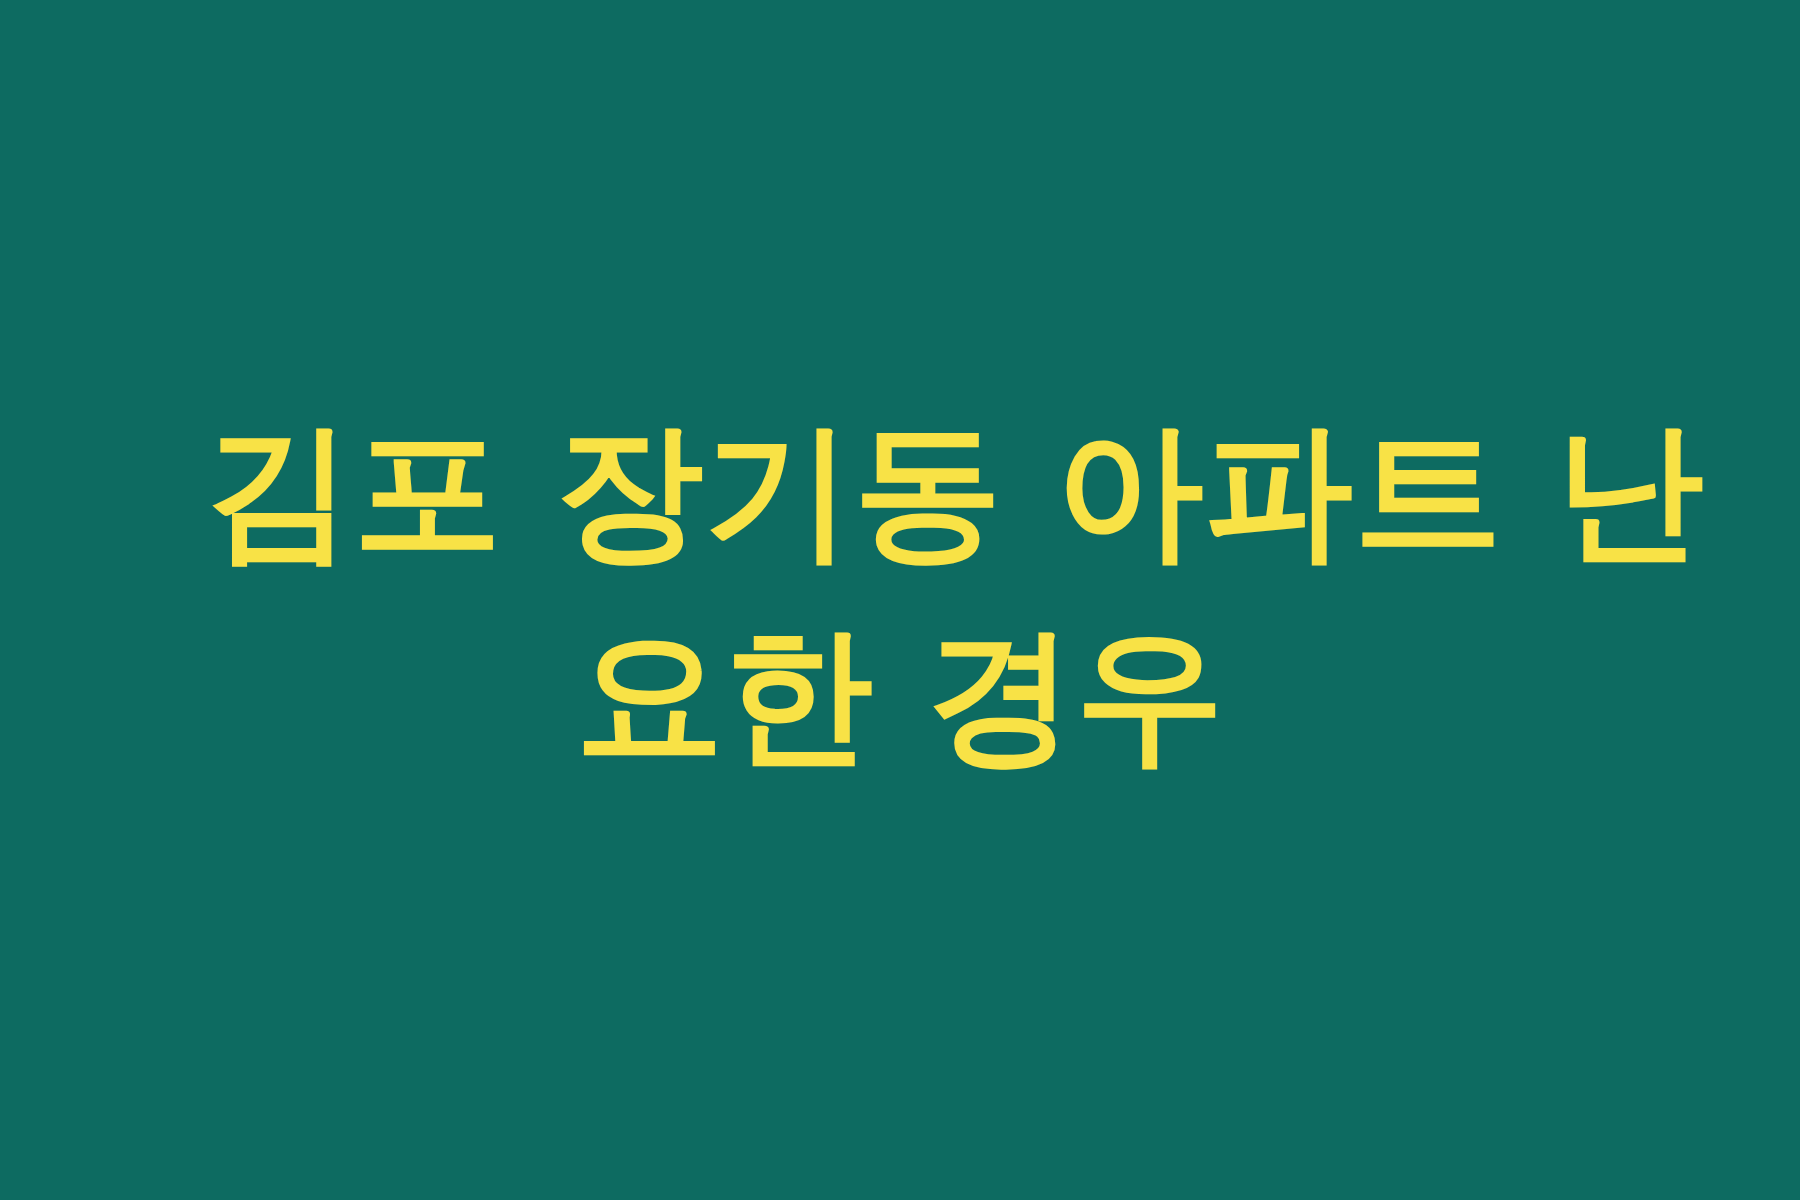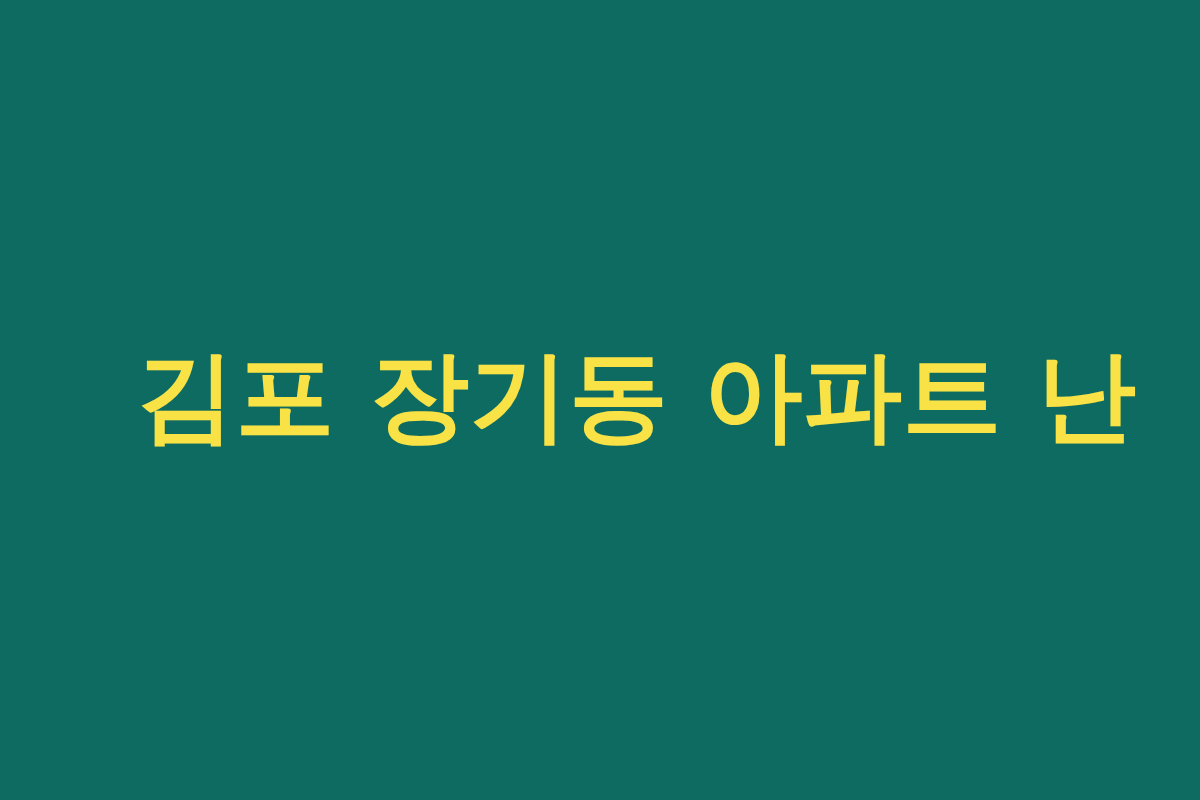--- a/index.html
+++ b/index.html
@@ -46,16 +46,17 @@
 </head>
 <body style="background: rgb(13, 107, 97);">
 
 <div id="thumbnail-card" style="background: rgb(13, 107, 97);">
 
   <div id="title-block" style="text-align: center;">
 
     <span class="title-line" style="color: rgb(248, 226, 70);">김포 장기동 아파트 난</span>
 
 
+    <span class="title-line" style="color: rgb(248, 226, 70);">요한 경우</span>
 
   </div>
 
 </div>
 
 </body></html>

